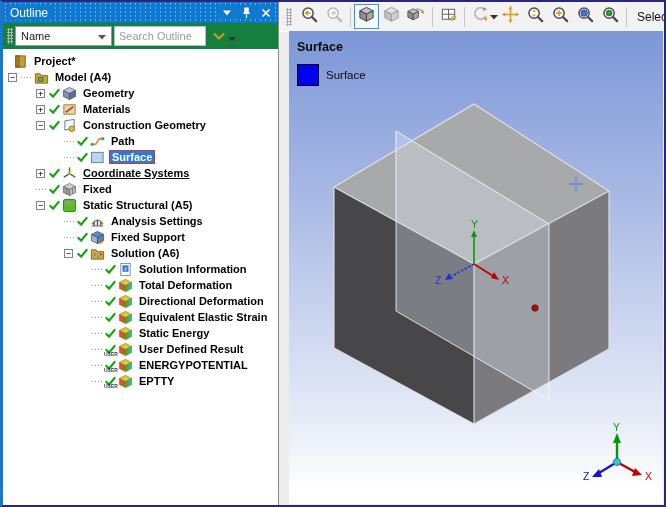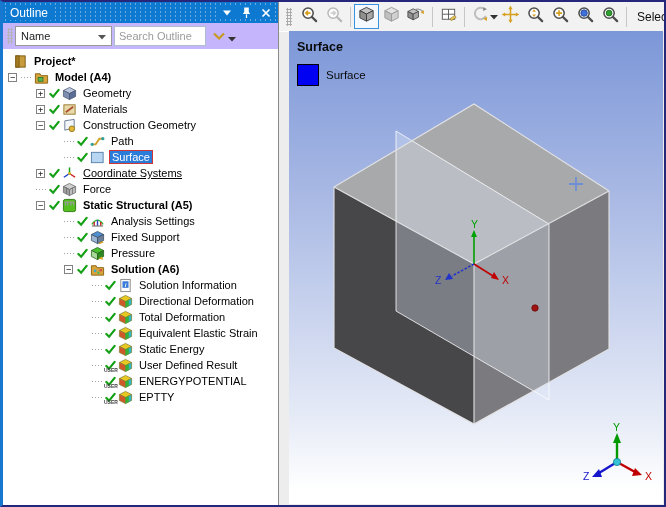--- a/index.html
+++ b/index.html
@@ -6,21 +6,21 @@
   .window{position:relative;width:666px;height:507px;box-sizing:border-box;
     border-top:2px solid #26267a;border-right:2px solid #26267a;border-bottom:2px solid #26267a;
     border-left:3px solid #1878d0;background:#ececec;overflow:hidden;}
   
   .left-panel{position:absolute;left:0;top:0;width:276px;height:503px;background:#fff;border-right:1px solid #8a8a8a;box-sizing:border-box;}
   .panel-titlebar{height:21px;background:#0e79d1;display:flex;align-items:center;padding:0 7px;
     background-image:radial-gradient(rgba(255,255,255,.38) 1px,rgba(0,0,0,0) 1.1px);background-size:5px 4px;}
   .pt-title{color:#fff;font-size:12px;flex:none;background:#0e79d1;padding-right:6px;}
   .pt-icons{margin-left:auto;display:flex;align-items:center;gap:9px;background:#0e79d1;padding-left:5px;}
   .pt-icon{display:flex;align-items:center;cursor:default;}
-  .filter-row{height:26px;display:flex;align-items:center;padding-left:4px;gap:2px;background:#c4b5fd;}
+  .filter-row{height:26px;display:flex;align-items:center;padding-left:4px;gap:2px;background:#15803d;}
   .grip{width:6px;height:16px;background-image:radial-gradient(#b5b5b5 1px,transparent 1.1px);background-size:3px 3px;}
   .name-combo{width:97px;height:20px;box-sizing:border-box;border:1px solid #9a9a9a;background:#fff;
     display:flex;align-items:center;justify-content:space-between;padding:0 5px;font-size:11px;color:#222;}
   .search-input{width:92px;height:20px;box-sizing:border-box;border:1px solid #aebfd0;font-size:11px;
     font-family:"Liberation Sans",sans-serif;padding:0 4px;color:#333;}
   .search-input::placeholder{color:#9b9b9b;}
   .gold-chevron{margin-left:4px;display:flex;align-items:center;}
   .mini-caret{display:flex;align-items:center;margin-top:6px;}
   
   #tree{padding-top:4px;}
@@ -28,21 +28,21 @@
   .slot{flex:none;display:flex;align-items:center;}
   .exp-slot{width:13px;}
   .check-slot{width:13px;position:relative;}
   .icon-slot{width:17px;}
   .expander{width:9px;height:9px;box-sizing:border-box;border:1px solid #828282;background:#fff;
     font-family:"DejaVu Sans Mono",monospace;font-size:8.5px;line-height:6px;text-align:center;color:#1a1a1a;}
   .dotline{display:inline-block;height:1px;background-image:repeating-linear-gradient(90deg,#a2a2a2 0 1px,transparent 1px 3px);}
   .check-slot svg{width:11px;height:11px;}
   .icon-slot svg{width:15px;height:15px;}
   .user-badge{position:absolute;left:-1px;bottom:-2px;font-size:5px;font-weight:bold;font-style:normal;color:#3c3c3c;}
-  .tree-label{margin-left:2px;padding:0 2px;line-height:14px;}
+  .tree-label{margin-left:2px;padding:0 2px;line-height:14px;font-weight:bold;}
   .tree-label.bold{font-weight:bold;}
   .tree-label.underline{text-decoration:underline;}
   .tree-label.selected{background:#2b7cd9;color:#fff;border:1px solid #d03535;line-height:12px;}
   
   .right-area{position:absolute;left:276px;top:0;right:0;height:503px;background:#ededed;}
   .vtoolbar{height:29px;background:#f2f2f2;display:flex;align-items:center;padding:0 4px 0 7px;border-bottom:1px solid #fff;}
   .tgrip{width:6px;height:18px;margin-right:5px;background-image:radial-gradient(#ababab 1px,transparent 1.1px);background-size:3px 3px;flex:none;}
   .tbtn{width:23px;height:23px;display:flex;align-items:center;justify-content:center;border:1px solid transparent;flex:none;}
   .tbtn.active{border-color:#3b93dd;background:#f3f9fe;}
   .tbtn svg{width:19px;height:19px;}
@@ -257,21 +257,21 @@
           </span>
           <span class="slot icon-slot">
             <svg viewBox="0 0 16 16">
               <polygon points="8,1.5 14.5,4.8 8,8 1.5,4.8" fill="#cfcfcf" stroke="#666" stroke-width="0.8"></polygon>
               <polygon points="1.5,4.8 8,8 8,14.5 1.5,11.2" fill="#9e9e9e" stroke="#666" stroke-width="0.8"></polygon>
               <polygon points="14.5,4.8 8,8 8,14.5 14.5,11.2" fill="#bdbdbd" stroke="#666" stroke-width="0.8"></polygon>
               <line x1="4.8" y1="6.5" x2="4.8" y2="12.6" stroke="#666" stroke-width="0.7"></line>
               <line x1="11.2" y1="6.5" x2="11.2" y2="12.6" stroke="#666" stroke-width="0.7"></line>
             </svg>
           </span>
-          <span class="tree-label">Force</span>
+          <span class="tree-label">Fixed</span>
         </div>
         <div class="tree-row">
           <span class="slot" style="width: 33px;"></span>
           <span class="slot exp-slot">
             <span class="expander">−</span>
           </span>
           <span class="slot check-slot">
             <svg viewBox="0 0 12 12">
               <path d="M1.5 6.5 L4.5 9.5 L10.5 2" fill="none" stroke="#14a014" stroke-width="2.4" stroke-linecap="round"></path>
             </svg>
@@ -321,40 +321,20 @@
               <polygon points="1.5,4.8 8,8 8,14.5 1.5,11.2" fill="#9ab4d4" stroke="#3a4a60" stroke-width="0.8"></polygon>
               <polygon points="14.5,4.8 8,8 8,14.5 14.5,11.2" fill="#6a7f9a" stroke="#3a4a60" stroke-width="0.8"></polygon>
               <line x1="9.5" y1="14.5" x2="14" y2="12.5" stroke="#d0a020" stroke-width="1.6"></line>
             </svg>
           </span>
           <span class="tree-label">Fixed Support</span>
         </div>
         <div class="tree-row">
           <span class="slot" style="width: 61px;"></span>
           <span class="slot exp-slot">
-            <i class="dotline" style="width:10px"></i>
-          </span>
-          <span class="slot check-slot">
-            <svg viewBox="0 0 12 12">
-              <path d="M1.5 6.5 L4.5 9.5 L10.5 2" fill="none" stroke="#14a014" stroke-width="2.4" stroke-linecap="round"></path>
-            </svg>
-          </span>
-          <span class="slot icon-slot">
-            <svg viewBox="0 0 16 16">
-              <polygon points="8,1.5 14.5,4.8 8,8 1.5,4.8" fill="#49c030" stroke="#226018" stroke-width="0.8"></polygon>
-              <polygon points="1.5,4.8 8,8 8,14.5 1.5,11.2" fill="#a8d89a" stroke="#226018" stroke-width="0.8"></polygon>
-              <polygon points="14.5,4.8 8,8 8,14.5 14.5,11.2" fill="#2e8a20" stroke="#226018" stroke-width="0.8"></polygon>
-              <path d="M9 13.5 l5.5 1.2 -2.2 -3.4 z" fill="#d8a820"></path>
-            </svg>
-          </span>
-          <span class="tree-label">Pressure</span>
-        </div>
-        <div class="tree-row">
-          <span class="slot" style="width: 61px;"></span>
-          <span class="slot exp-slot">
             <span class="expander">−</span>
           </span>
           <span class="slot check-slot">
             <svg viewBox="0 0 12 12">
               <path d="M1.5 6.5 L4.5 9.5 L10.5 2" fill="none" stroke="#14a014" stroke-width="2.4" stroke-linecap="round"></path>
             </svg>
           </span>
           <span class="slot icon-slot">
             <svg viewBox="0 0 16 16">
               <path d="M1.5 4 h5 l1 2 h7 v8 h-13 z" fill="#d9a33c" stroke="#8a6414"></path>
@@ -395,41 +375,41 @@
             </svg>
           </span>
           <span class="slot icon-slot">
             <svg viewBox="0 0 16 16">
               <polygon points="8,1.5 14.5,4.8 8,8 1.5,4.8" fill="#e8c920" stroke="#887f30" stroke-width="0.8"></polygon>
               <polygon points="1.5,4.8 8,8 8,14.5 1.5,11.2" fill="#d05828" stroke="#887f30" stroke-width="0.8"></polygon>
               <polygon points="14.5,4.8 8,8 8,14.5 14.5,11.2" fill="#2bb8c8" stroke="#887f30" stroke-width="0.8"></polygon>
               <polygon points="8,8 11.5,6.3 11.5,12.8 8,14.5" fill="#39b030"></polygon>
             </svg>
           </span>
-          <span class="tree-label">Directional Deformation</span>
+          <span class="tree-label">Total Deformation</span>
         </div>
         <div class="tree-row">
           <span class="slot" style="width: 89px;"></span>
           <span class="slot exp-slot">
             <i class="dotline" style="width:10px"></i>
           </span>
           <span class="slot check-slot">
             <svg viewBox="0 0 12 12">
               <path d="M1.5 6.5 L4.5 9.5 L10.5 2" fill="none" stroke="#14a014" stroke-width="2.4" stroke-linecap="round"></path>
             </svg>
           </span>
           <span class="slot icon-slot">
             <svg viewBox="0 0 16 16">
               <polygon points="8,1.5 14.5,4.8 8,8 1.5,4.8" fill="#e8c920" stroke="#887f30" stroke-width="0.8"></polygon>
               <polygon points="1.5,4.8 8,8 8,14.5 1.5,11.2" fill="#d05828" stroke="#887f30" stroke-width="0.8"></polygon>
               <polygon points="14.5,4.8 8,8 8,14.5 14.5,11.2" fill="#2bb8c8" stroke="#887f30" stroke-width="0.8"></polygon>
               <polygon points="8,8 11.5,6.3 11.5,12.8 8,14.5" fill="#39b030"></polygon>
             </svg>
           </span>
-          <span class="tree-label">Total Deformation</span>
+          <span class="tree-label">Directional Deformation</span>
         </div>
         <div class="tree-row">
           <span class="slot" style="width: 89px;"></span>
           <span class="slot exp-slot">
             <i class="dotline" style="width:10px"></i>
           </span>
           <span class="slot check-slot">
             <svg viewBox="0 0 12 12">
               <path d="M1.5 6.5 L4.5 9.5 L10.5 2" fill="none" stroke="#14a014" stroke-width="2.4" stroke-linecap="round"></path>
             </svg>

